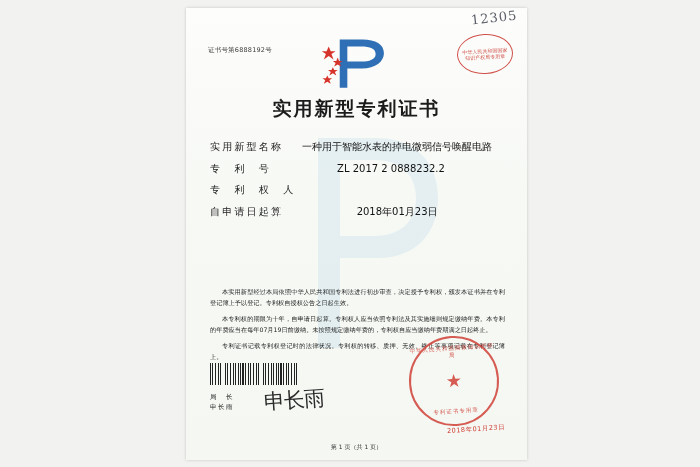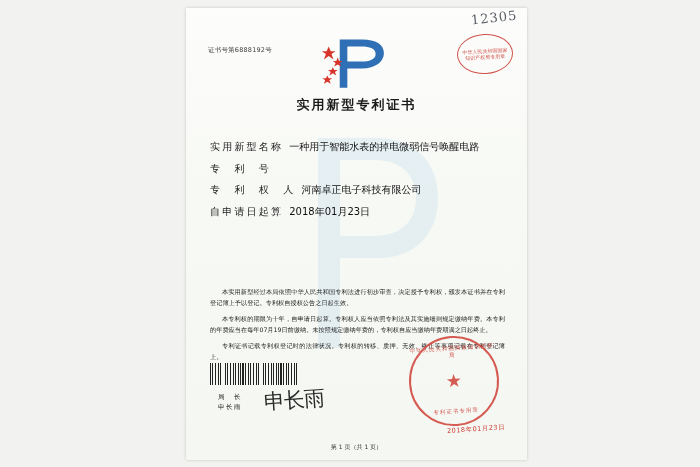--- a/index.html
+++ b/index.html
@@ -106,21 +106,21 @@
   .seal-top span { display: block; padding: 0 3px; }
 
   
   .title {
     position: absolute;
     left: 0;
     right: 0;
     top: 88px;
     text-align: center;
     font-family: "DejaVu Serif", serif;
-    font-size: 13px;
+    font-size: 19px;
     font-weight: bold;
     letter-spacing: 2px;
     color: #1b1b1b;
   }
 
   
   .fields {
     position: absolute;
     left: 24px;
     right: 22px;
@@ -140,20 +140,21 @@
     color: #222;
     white-space: nowrap;
   }
   .field-value {
     flex: 1 1 auto;
     margin-left: 6px;
     color: #111;
     white-space: nowrap;
     overflow: hidden;
     text-overflow: ellipsis;
+    text-align: center;
   }
 
   
   .body-text {
     position: absolute;
     left: 24px;
     right: 22px;
     top: 278px;
     font-size: 6.2px;
     line-height: 1.85;
@@ -172,21 +173,21 @@
     background:
       repeating-linear-gradient(90deg,
         #222 0px, #222 1px, transparent 1px, transparent 2px,
         #222 2px, #222 3.2px, transparent 3.2px, transparent 5px,
         #222 5px, #222 5.8px, transparent 5.8px, transparent 7.6px);
   }
 
   
   .sig-block {
     position: absolute;
-    left: 32px;
+    left: 24px;
     top: 384px;
     font-size: 6.5px;
     color: #222;
     line-height: 1.6;
     letter-spacing: 1.5px;
   }
   .sig-hand {
     position: absolute;
     left: 78px;
     top: 378px;
@@ -291,24 +292,24 @@
 
     <div class="title">实用新型专利证书</div>
 
     <div class="fields">
       <div class="field-row">
         <div class="field-label">实用新型名称</div>
         <div class="field-value">一种用于智能水表的掉电微弱信号唤醒电路</div>
       </div>
       <div class="field-row">
         <div class="field-label">专　利　号</div>
+        <div class="field-value">ZL 2017 2 0888232.2</div>
       </div>
       <div class="field-row">
         <div class="field-label">专　利　权　人</div>
-        <div class="field-value">河南卓正电子科技有限公司</div>
       </div>
       <div class="field-row">
         <div class="field-label">自申请日起算</div>
         <div class="field-value">2018年01月23日</div>
       </div>
     </div>
 
     <div class="body-text">
       <p>本实用新型经过本局依照中华人民共和国专利法进行初步审查，决定授予专利权，颁发本证书并在专利登记簿上予以登记。专利权自授权公告之日起生效。</p>
       <p>本专利权的期限为十年，自申请日起算。专利权人应当依照专利法及其实施细则规定缴纳年费。本专利的年费应当在每年07月19日前缴纳。未按照规定缴纳年费的，专利权自应当缴纳年费期满之日起终止。</p>

